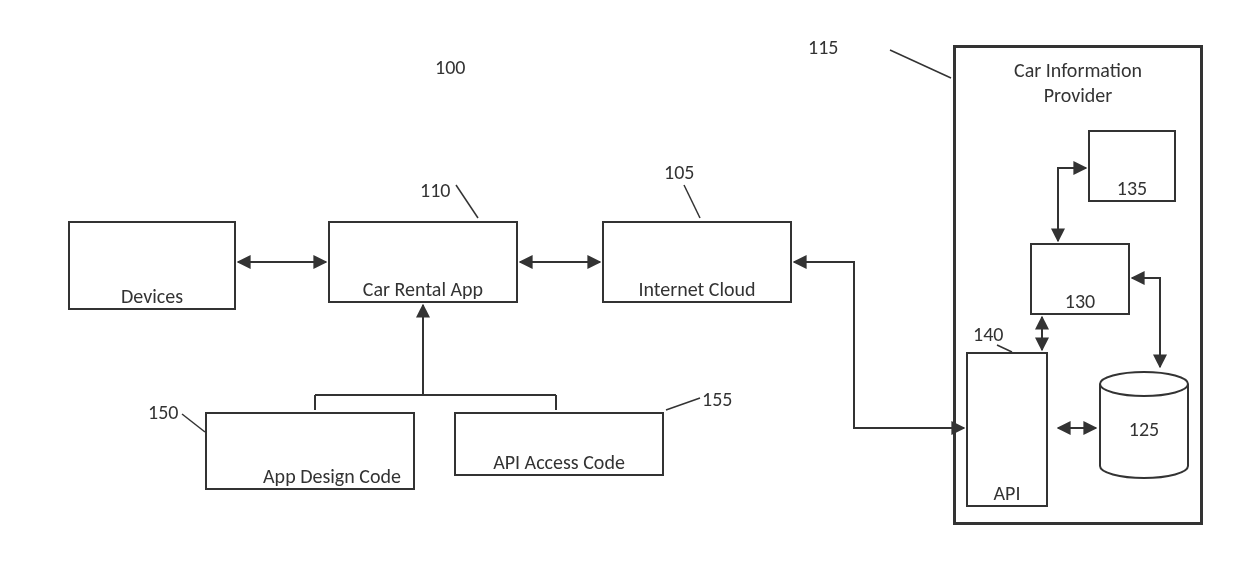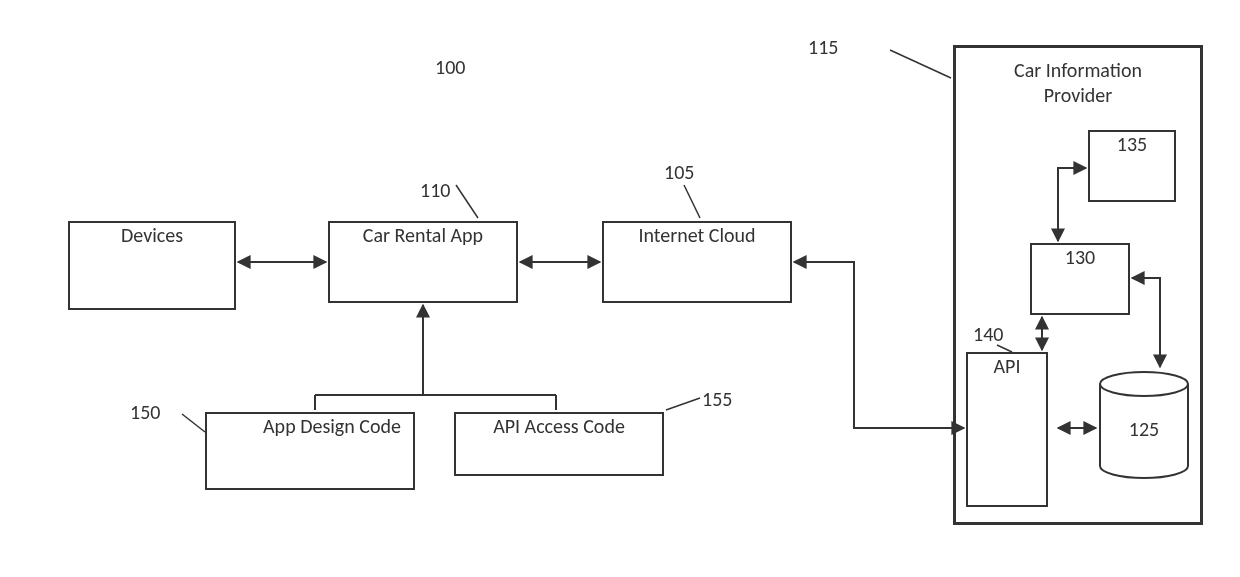--- a/index.html
+++ b/index.html
@@ -15,21 +15,21 @@
   .stage {
     position: relative;
     width: 1240px;
     height: 577px;
   }
   .box {
     position: absolute;
     border: 2px solid #333;
     background: #fff;
     display: flex;
-    align-items: flex-start;
+    align-items: flex-end;
     justify-content: center;
     text-align: center;
     box-sizing: border-box;
   }
   .label {
     position: absolute;
     font-size: 20px;
     color: #333;
   }
   .provider {
@@ -58,21 +58,21 @@
 </style>
 </head>
 <body>
 
 <div class="stage">
 
   <div class="label" style="left:435px; top:55px;">100</div>
   <div class="label" style="left:420px; top:160px;margin-top:18px;">110</div>
   <div class="label" style="left:664px; top:160px;">105</div>
   <div class="label" style="left:808px; top:35px;">115</div>
-  <div class="label" style="left:130px; top:400px;">150</div>
+  <div class="label" style="left:148px; top:400px;">150</div>
   <div class="label" style="left:664px; top:387px;margin-left:38px;">155</div>
   <div class="label" style="left:973px; top:322px;">140</div>
 
   <div class="box" style="left:68px;  top:221px; width:168px; height:89px;">
     <span>Devices</span>
   </div>
 
   <div class="box" style="left:328px; top:221px; width:190px; height:82px;">
     <span>Car Rental App</span>
   </div>

